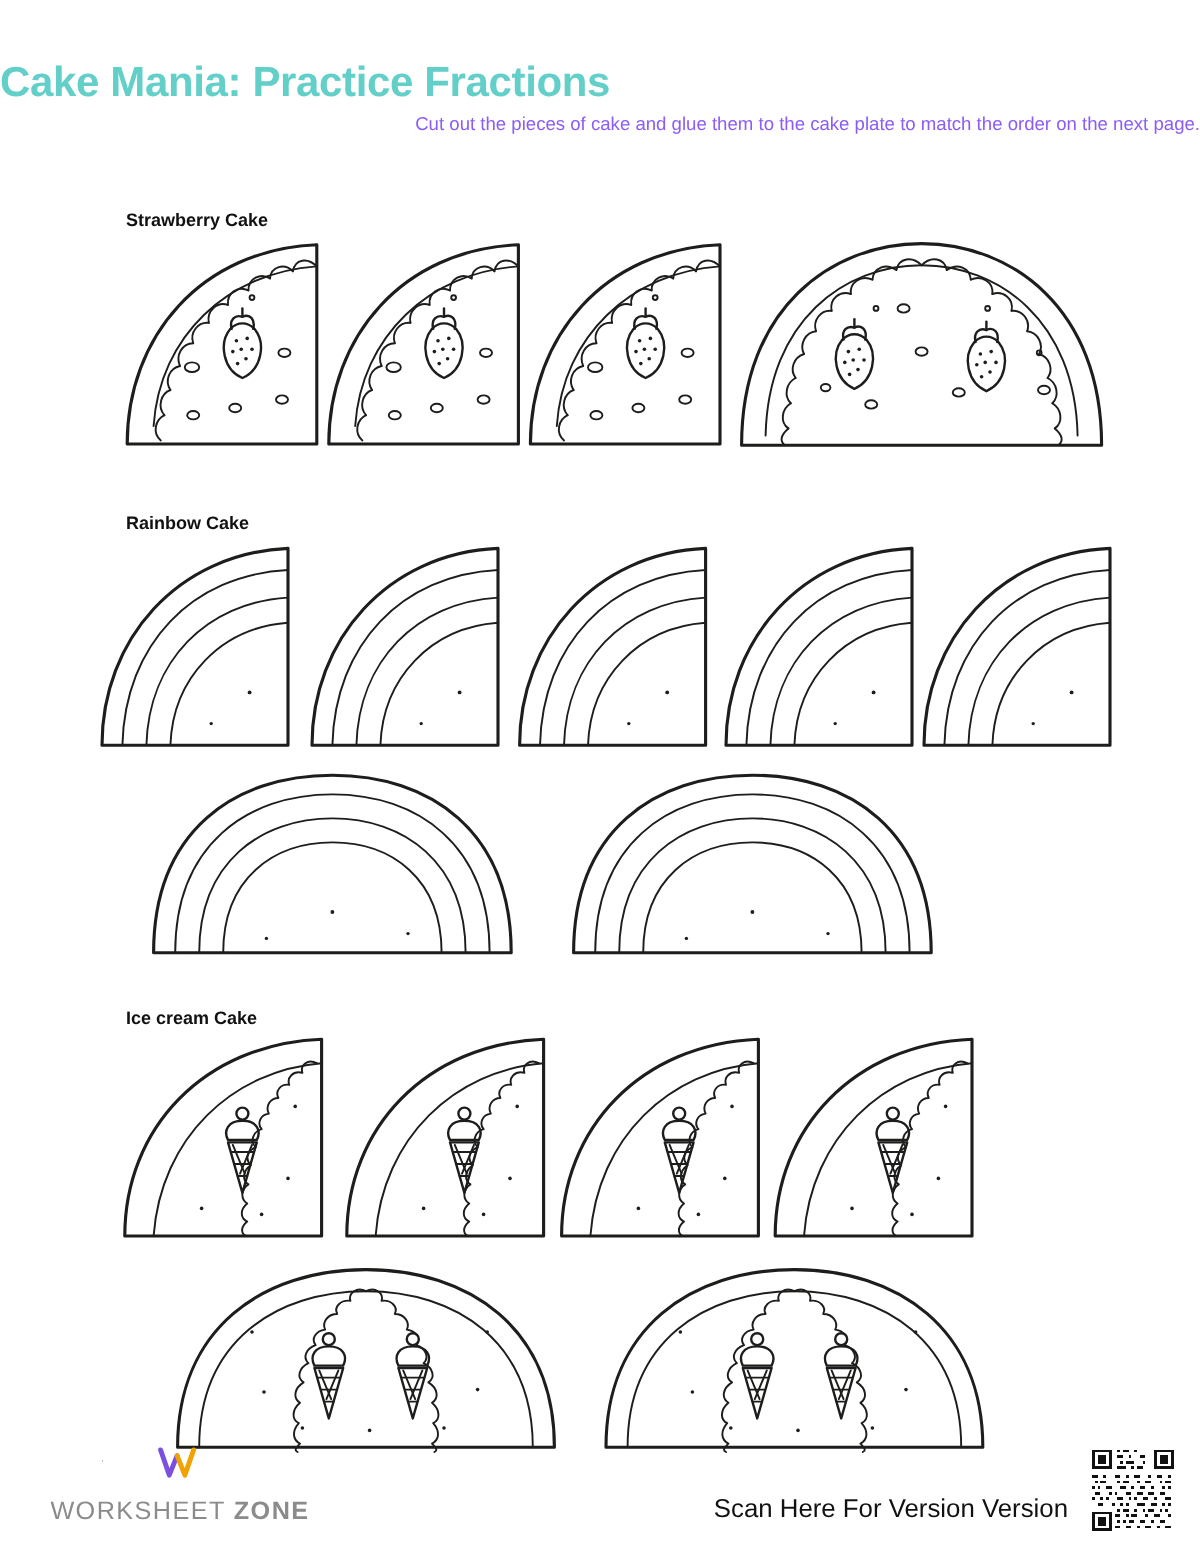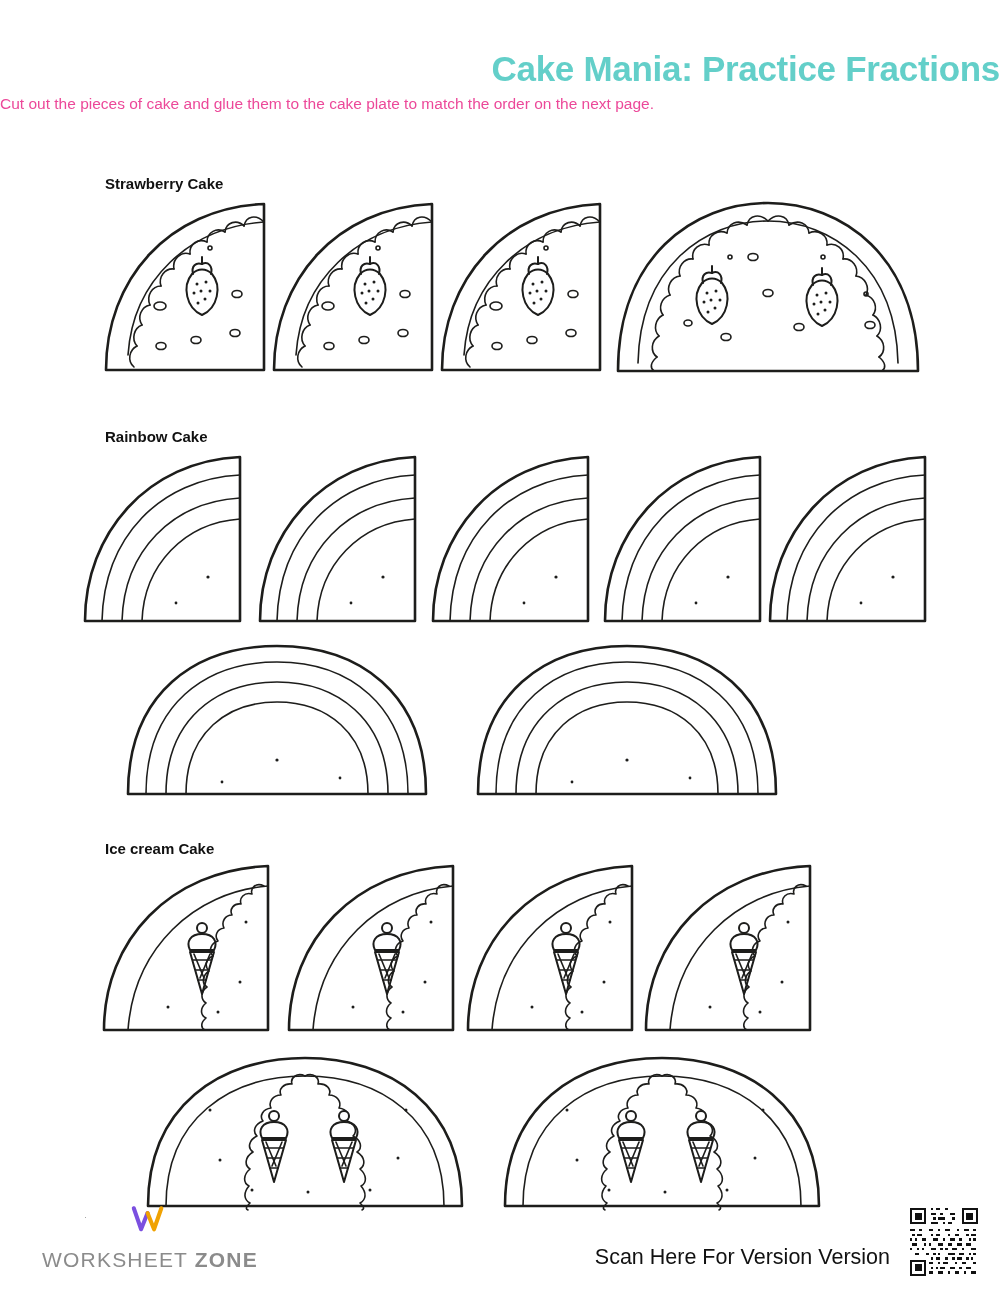--- a/index.html
+++ b/index.html
@@ -8,34 +8,34 @@
     background:#ffffff;
     font-family:"Liberation Sans", sans-serif;
     color:#1a1a1a;
     position:relative;
     overflow:hidden;
   }
   .page{position:relative;width:1000px;height:1294px;}
 
   
   .title{
-    text-align:right;
+    text-align:left;
     font-size:35px;
     font-weight:bold;
     color:#63cfc9;
     letter-spacing:-0.3px;
     margin:0;
     padding-top:50px;
     line-height:1.1;
   }
   .subtitle{
-    text-align:left;
+    text-align:right;
     font-size:15.5px;
-    color:#ec4899;
-    margin:6px 12px 0 0;
+    color:#8b5cf6;
+    margin:6px 0 0 0;
     font-weight:normal;
   }
 
   
   .section{position:absolute;left:0;width:1000px;padding-left:42px;}
   .section-label{
     position:absolute;
     font-size:15px;
     font-weight:bold;
     color:#111;

